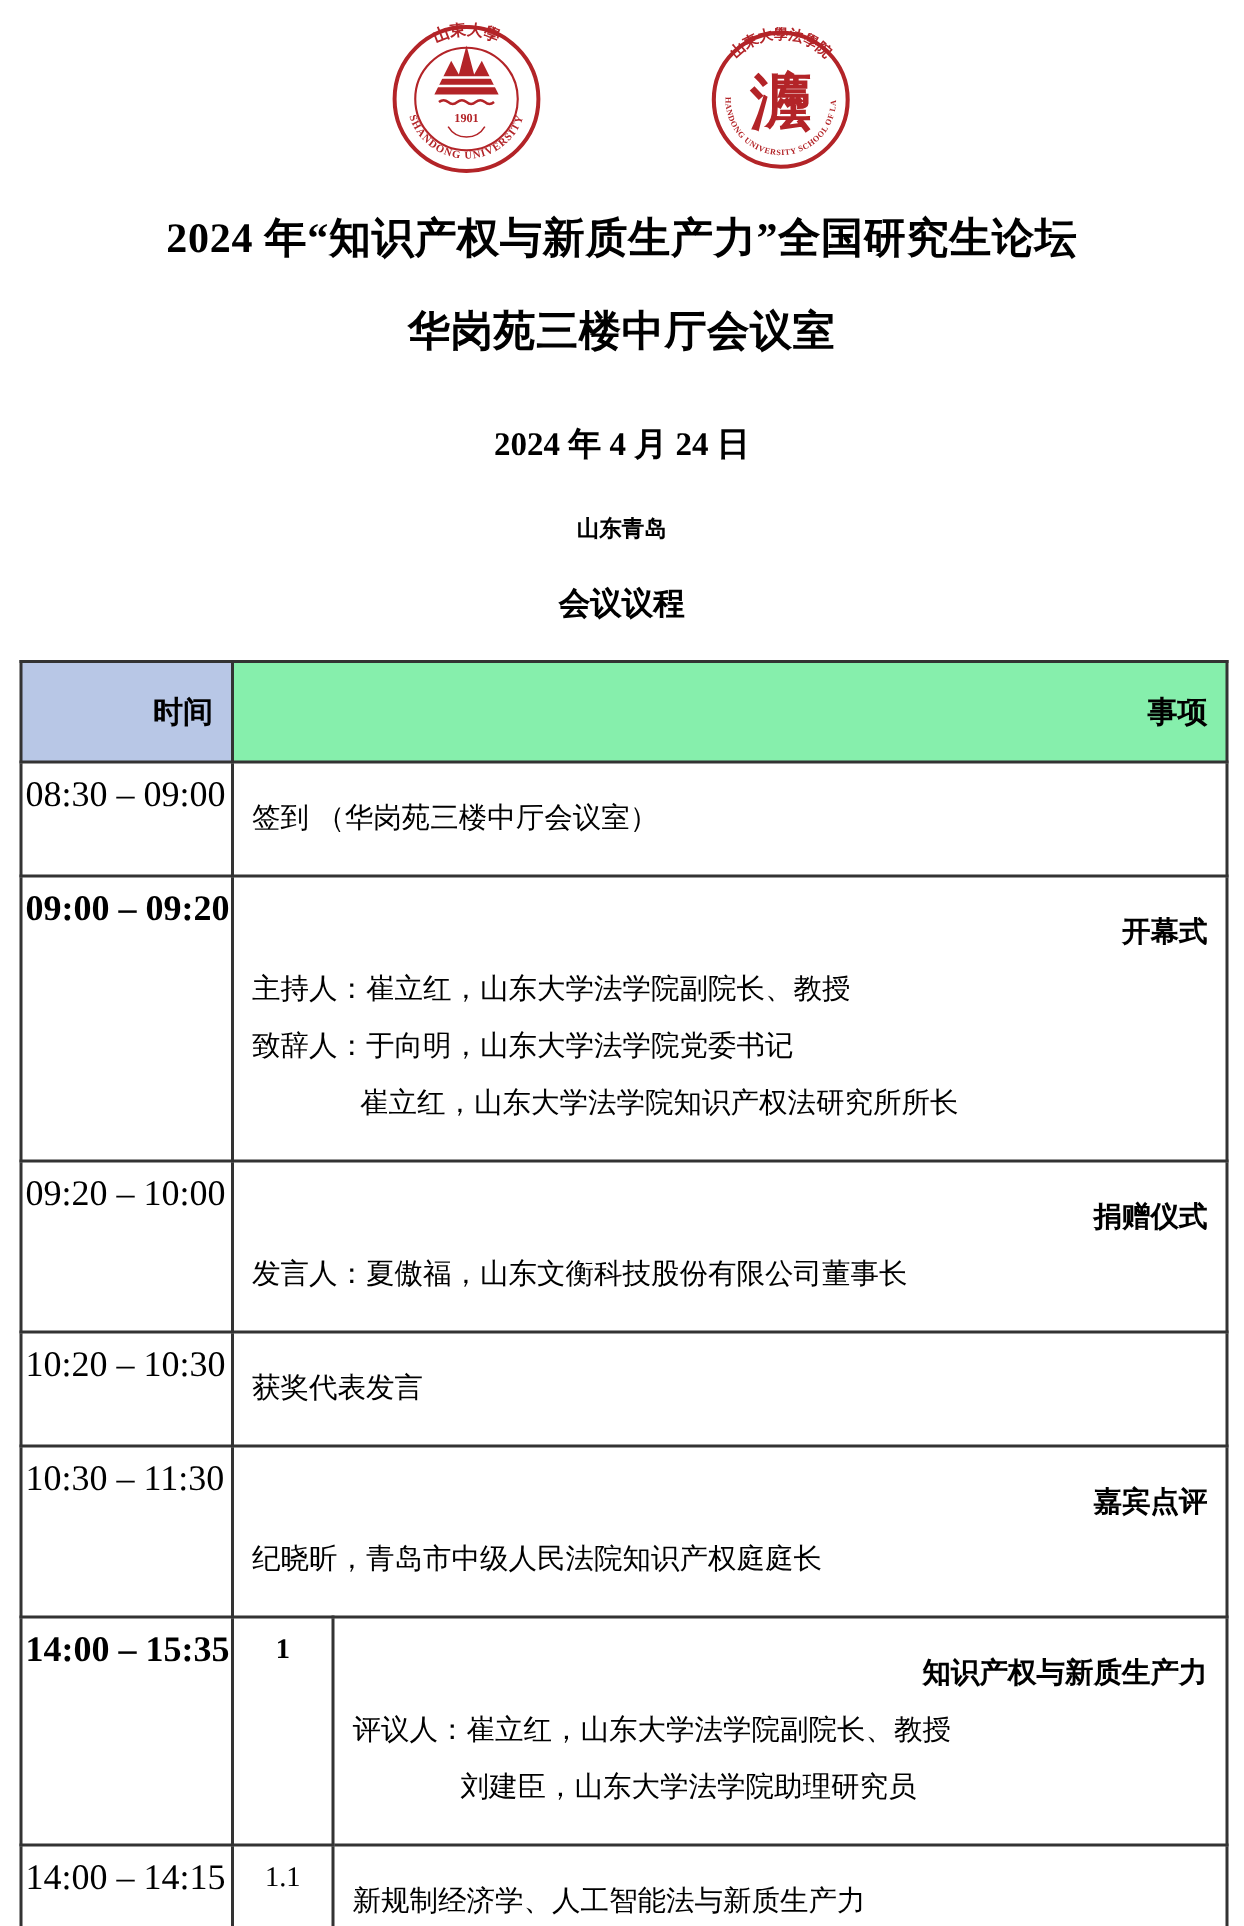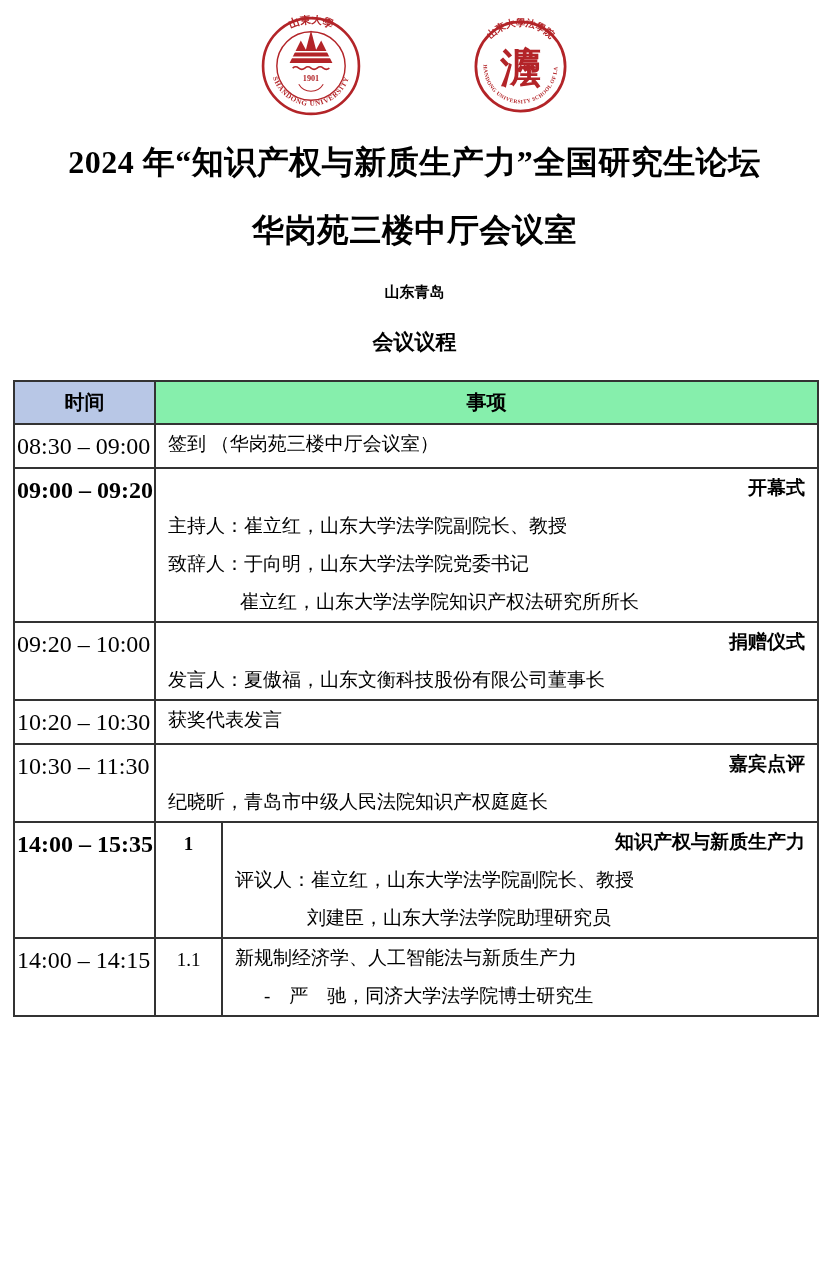--- a/index.html
+++ b/index.html
@@ -10,63 +10,63 @@
   }
   .page{position:relative;width:829px;height:1284px;overflow:hidden;background:#fff;}
 
   
   .logos{display:flex;justify-content:center;align-items:center;gap:110px;padding-top:14px;height:104px;}
   .seal{display:block;}
   .seal-left{width:102px;height:102px;}
   .seal-right{width:97px;height:97px;}
 
   
-  .title{ text-align:center;font-weight:bold;font-size:32px;line-height:1.3;letter-spacing:0.5px;}
+  .title{ text-align:center;font-weight:bold;font-size:28px;line-height:1.3;letter-spacing:0.5px;}
   .title-1{margin-top:24px;}
   .title-2{margin-top:26px;}
   .meta{text-align:center;font-weight:bold;}
   .date-line{margin-top:40px;font-size:22px;}
   .location-line{margin-top:32px;font-size:15px;}
   .agenda-heading{margin-top:26px;font-size:21px;}
 
   
   table.agenda{
     border-collapse:collapse;
     table-layout:fixed;
     width:804px;
     margin:24px 0 0 13px;
     font-size:19px;
   }
   .agenda th,.agenda td{border:2px solid #333;}
   .agenda thead th{
     background:#b8c7e6;
     font-weight:bold;
     font-size:20px;
-    text-align:center;
-    padding:7px 12px;
+    text-align:right;
+    padding:19px 12px;
     height:26px;
   }
   td.time{
     text-align:left;
     vertical-align:top;
     font-size:24px;
     padding:2px 2px;
     line-height:38px;
     white-space:nowrap;
   }
   td.num{
     text-align:center;
     vertical-align:top;
     font-size:19px;
     padding:2px 2px;
     line-height:38px;
   }
   td.content{
     vertical-align:top;
-    padding:0 12px;
+    padding:18px 12px;
   }
   .line{line-height:38px;height:38px;white-space:pre;overflow:hidden;}
   .b{font-weight:bold;text-align:right;}
   .ind1{padding-left:72px;}
   .ind2{padding-left:29px;}
 </style>
 </head>
 <body>
 
 <div class="page">
@@ -107,20 +107,21 @@
       <text font-size="5.6" font-weight="bold" letter-spacing="0.4" fill="#b32428">
         <textPath href="#law-bottom" startOffset="50%" text-anchor="middle">SHANDONG UNIVERSITY SCHOOL OF LAW</textPath>
       </text>
       <text x="50" y="66" font-size="42" font-weight="bold" text-anchor="middle" fill="#b32428">灋</text>
     </svg>
   </div>
 
   <div class="title title-1">2024 年“知识产权与新质生产力”全国研究生论坛</div>
   <div class="title title-2">华岗苑三楼中厅会议室</div>
 
+  <div class="meta date-line">2024 年 4 月 24 日</div>
   <div class="meta location-line">山东青岛</div>
   <div class="meta agenda-heading">会议议程</div>
 
   <table class="agenda">
     <colgroup>
       <col style="width:141px">
       <col style="width:67px">
       <col style="width:596px">
     </colgroup>
     <thead>

